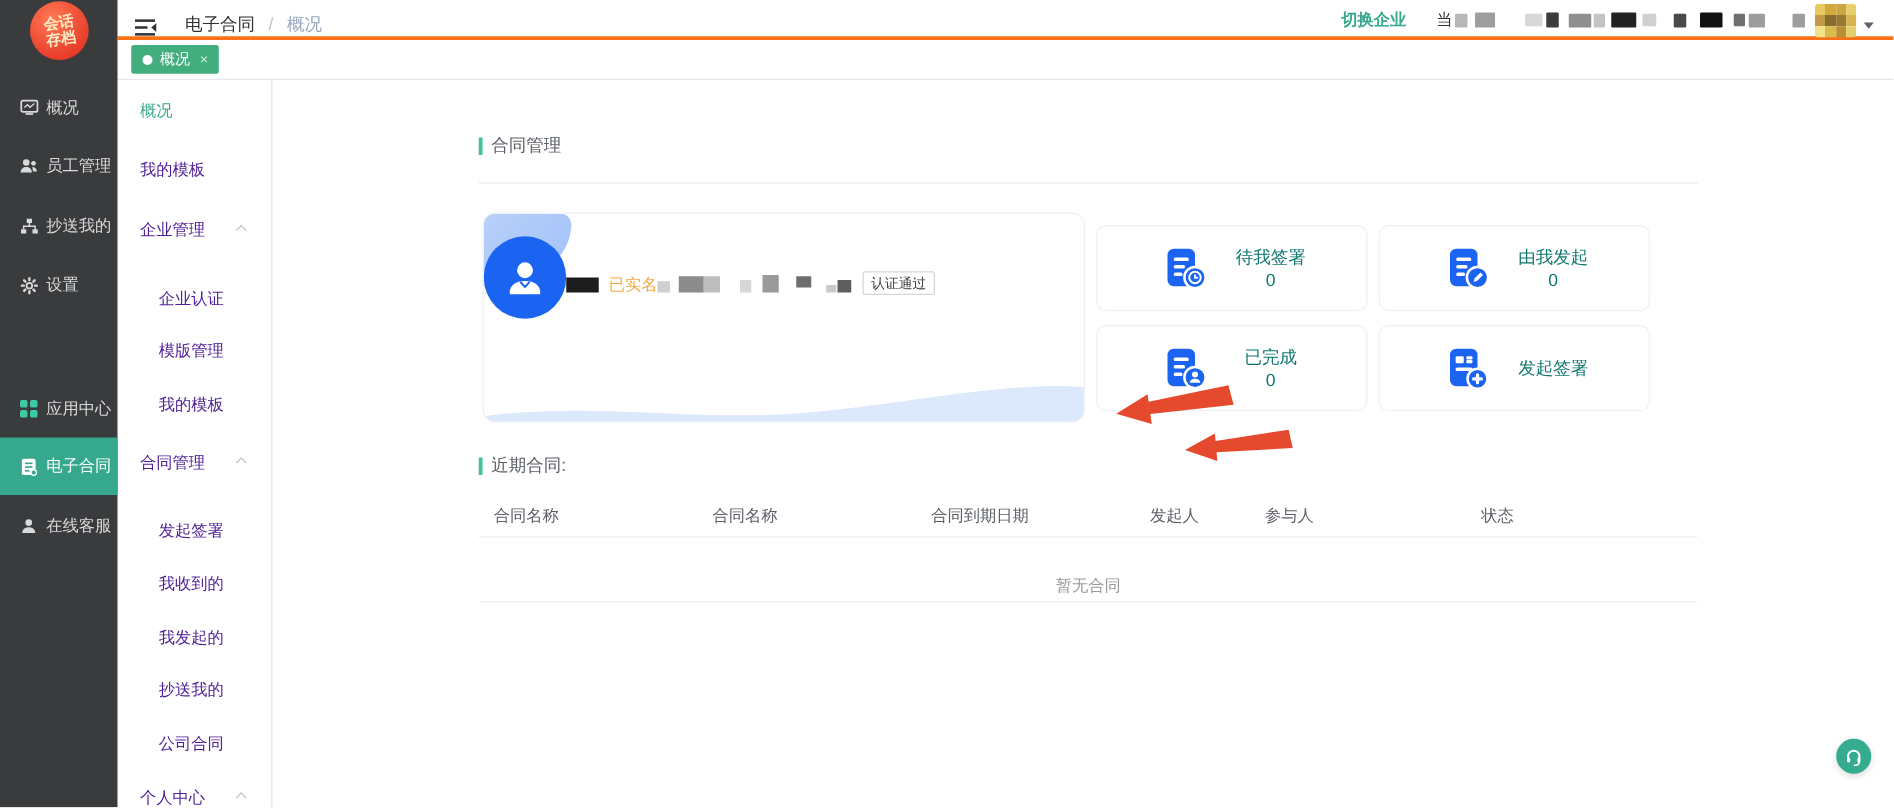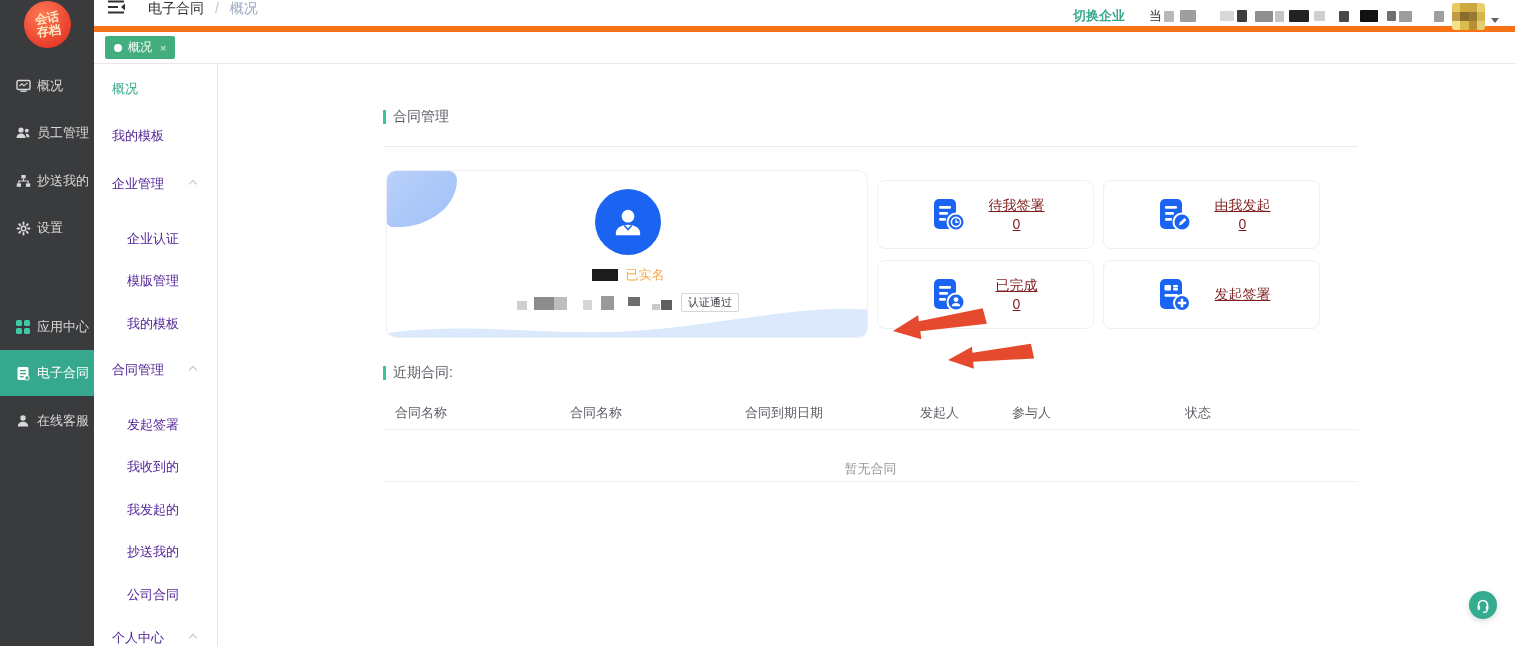--- a/index.html
+++ b/index.html
@@ -15,22 +15,22 @@
           display:flex; align-items:center; justify-content:center; }
   .logo-text { color:#ffe9c4; font-size:12px; font-weight:bold; line-height:13px; text-align:center; transform:rotate(-8deg); }
   .side-item { position:absolute; left:0; width:94px; height:28px; display:flex; align-items:center;
                padding-left:15px; color:#d8d9da; font-size:13px; cursor:pointer; }
   .side-item .ic { width:16px; height:16px; margin-right:6px; display:flex; align-items:center; justify-content:center; flex:none; }
   .side-item.active { height:46px; background:#35a88e; color:#fff; }
   .grid-ic { display:grid; grid-template-columns:6px 6px; grid-template-rows:6px 6px; gap:2px; }
   .grid-ic span { background:#3ecaa5; border-radius:1.5px; }
 
   
-  .topbar { left:94px; top:0; width:1421px; height:32px; background:#fff; border-bottom:6px solid #f97316;
-            display:flex; align-items:flex-start; z-index:4; }
+  .topbar { left:94px; top:0; width:1421px; height:32px; background:#fff; border-bottom:3px solid #f97316;
+            display:flex; align-items:flex-end; z-index:4; }
   .fold { margin-left:14px; width:18px; height:14px; cursor:pointer; display:flex; }
   .crumb { margin-left:22px; font-size:14px; }
   .crumb .root { color:#303133; cursor:pointer; }
   .crumb .sep { color:#c0c4cc; margin:0 7px; }
   .crumb .cur { color:#97a8be; }
   .top-right { position:absolute; right:16px; top:0; height:32px; display:flex; align-items:center; }
   .switch { color:#38a88c; font-size:13px; font-weight:bold; cursor:pointer; margin-right:24px; }
   .cur-prefix { font-size:13px; color:#303133; }
   .redact { display:flex; align-items:center; height:14px; }
   .redact i { display:inline-block; border-radius:1px; }
@@ -62,35 +62,35 @@
   .sec-title { position:absolute; font-size:14px; color:#5c6066; display:flex; align-items:center; }
   .sec-title .bar { width:3px; height:14px; background:#3cc39b; margin-right:7px; }
   .hline { position:absolute; height:1px; background:#ebebeb; }
 
   
   .pcard { position:absolute; left:168px; top:106px; width:482px; height:168px; background:#fff;
            border:1px solid #eef0f6; border-radius:10px; overflow:hidden; }
   .blob { position:absolute; left:0; top:0; width:70px; height:56px;
           background:linear-gradient(135deg,#b9d1fa,#9fc0f8); border-radius:0 10px 100% 6px; }
   .wave { position:absolute; left:0; bottom:0; width:482px; height:46px; }
-  .pcard-inner { position:absolute; left:0; top:18px; width:482px; display:flex; flex-direction:column; align-items:center; }
+  .pcard-inner { position:absolute; left:0; top:18px; width:482px; display:flex; flex-direction:row; align-items:center; }
   .avatar-big { width:66px; height:66px; border-radius:50%; background:#1b64f2; display:flex; align-items:center; justify-content:center; }
   .name-row { margin-top:11px; display:flex; align-items:center; }
   .name-block { width:26px; height:12px; background:#1c1c1c; margin-right:8px; }
   .realname { color:#f7a842; font-size:13px; }
   .org-row { margin-top:9px; display:flex; align-items:center; }
   .org-row .blocks { display:flex; align-items:flex-end; margin-right:9px; }
   .org-row .blocks i { display:inline-block; }
   .auth-tag { border:1px solid #d4d7dc; border-radius:2px; font-size:11px; color:#3a3d42; padding:1px 6px; background:#fff; }
 
   
   .stat { position:absolute; width:217px; height:69px; border:1px solid #edf0f6; border-radius:8px; background:#fff;
           display:flex; align-items:center; cursor:pointer; }
   .stat .sic { margin-left:50px; flex:none; display:flex; }
-  .stat .stext { flex:1; text-align:center; margin-right:28px; font-size:14px; color:#7f1d1d; line-height:19px;text-decoration:underline; }
+  .stat .stext { flex:1; text-align:center; margin-right:28px; font-size:14px; color:#0f766e; line-height:19px; }
   .stat .sval:empty { display:none; }
   .stat .sval { display:block; }
 
   
   .th { position:absolute; font-size:13px; color:#5c6066; white-space:nowrap; }
   .empty-text { position:absolute; left:165px; width:975px; text-align:center; font-size:13px; color:#98999c; }
 
   
   .arrows { position:absolute; left:650px; top:235px; width:175px; height:85px; z-index:6; pointer-events:none; }
 

